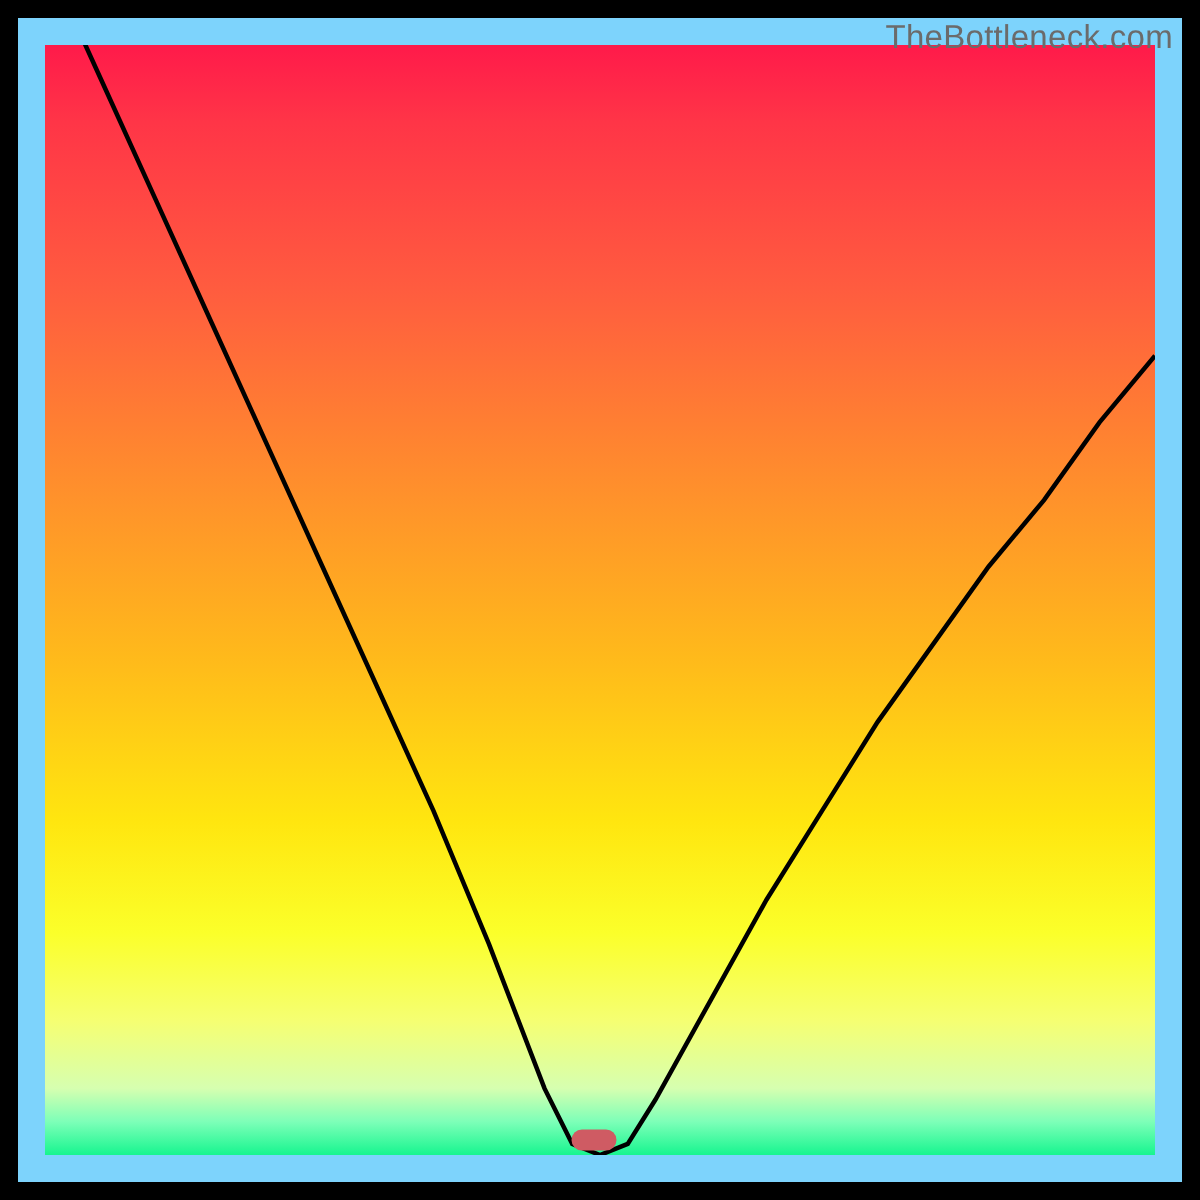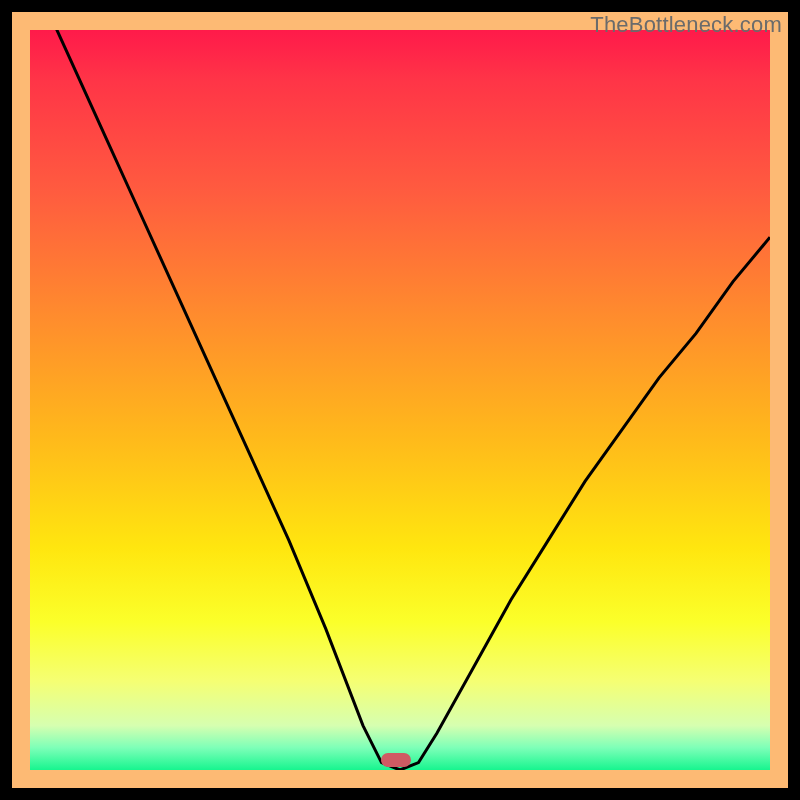--- a/index.html
+++ b/index.html
@@ -9,21 +9,21 @@
     height: 800px;
     background: #000000;
     overflow: hidden;
   }
   .frame {
     position: absolute;
     left: 12px;
     top: 12px;
     width: 776px;
     height: 776px;
-    background: #fdba74;
+    background: #7dd3fc;
   }
   .plot-area {
     position: absolute;
     left: 18px;
     top: 18px;
     width: 740px;
     height: 740px;
     overflow: hidden;
   }
   .gradient {

